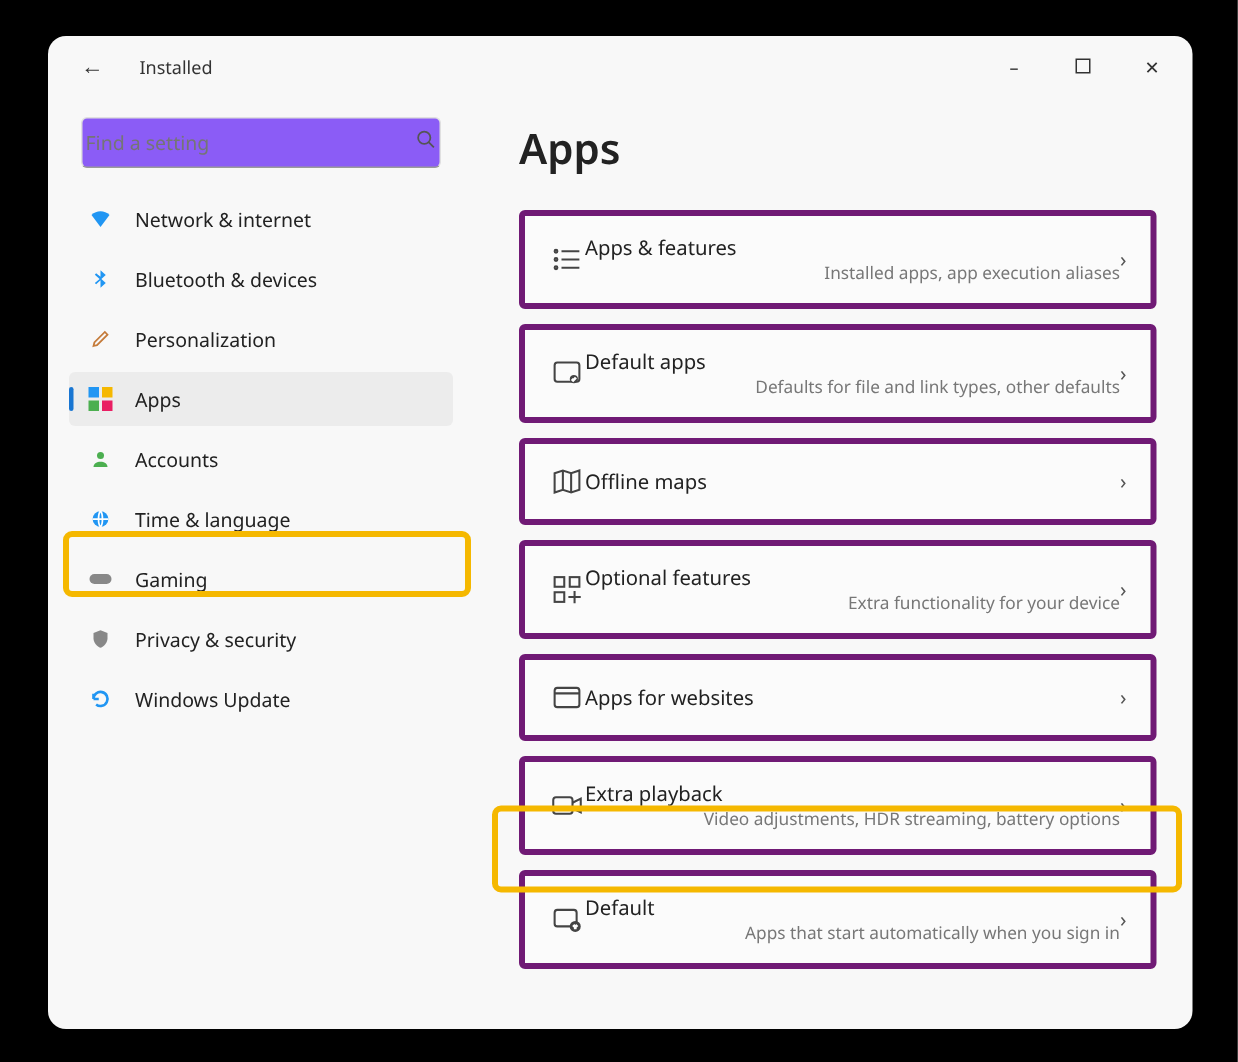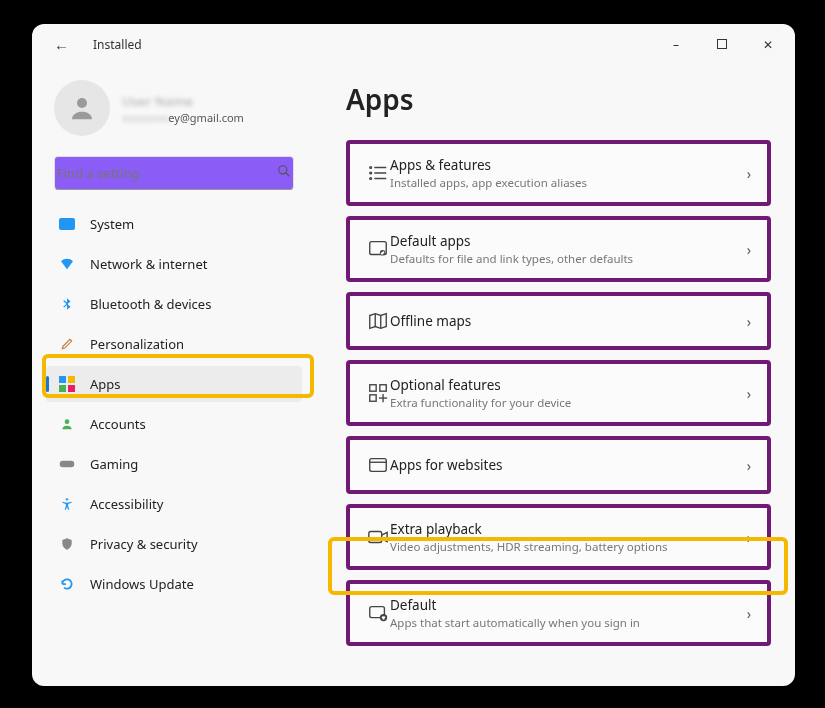--- a/index.html
+++ b/index.html
@@ -93,21 +93,21 @@
   .cards { display:flex; flex-direction:column; gap:10px; }
   .card {
     display:flex; align-items:center; gap:0;
     background:#fbfbfb; border:4px solid #701a75; border-radius:4px;
     padding:12px 16px; min-height:58px; cursor:pointer;
   }
   .card-icon { width:24px; height:24px; color:#444; display:flex; align-items:center; justify-content:center; }
   .card-icon svg { width:22px; height:22px; fill:none; stroke:#444; stroke-width:1.5; }
   .card-body { flex:1; }
   .card-title { font-size:13.5px; color:#222; }
-  .card-sub { font-size:11.5px; color:#777; margin-top:1px; }
+  .card-sub { font-size:11.5px; color:#777; margin-top:1px;text-align:right; }
   .card-chev { font-size:14px; color:#555; }
 
   
   .ic-monitor { width:16px; height:12px; background:#2196f3; border-radius:2px; position:relative; }
   .ic-bt { color:#2196f3; font-size:14px; }
   .ic-wifi { color:#2196f3; font-size:14px; }
   .ic-brush { color:#c57b3a; font-size:14px; }
   .ic-apps { display:grid; grid-template-columns:7px 7px; gap:2px; }
   .ic-apps span:nth-child(1){width:7px;height:7px;background:#2196f3;}
   .ic-apps span:nth-child(2){width:7px;height:7px;background:#f5b800;}
@@ -136,49 +136,31 @@
           <div class="sq"></div>
         </div>
       <div class="win-btn">✕</div>
     </div>
   </div>
 
   <div class="content">
 
     <aside class="sidebar">
 
-      <div class="profile">
-        <div class="avatar">
-          <svg viewBox="0 0 24 24" fill="#9a9a9a">
-            <circle cx="12" cy="8" r="4"></circle>
-              <path d="M4 21c0-4 4-6 8-6s8 2 8 6"></path>
-          </svg>
-        </div>
-        <div>
-          <div class="profile-name">User Name</div>
-          <div class="profile-email"><span class="blur">xxxxxxxx</span><span>ey@gmail.com</span></div>
-        </div>
-      </div>
 
       <div class="search">
         <input placeholder="Find a setting" style="">
         <span style="color:#555;">
           <svg width="14" height="14" viewBox="0 0 24 24" fill="none" stroke="#555" stroke-width="2">
               <circle cx="10" cy="10" r="7"></circle>
               <line x1="21" y1="21" x2="15" y2="15"></line>
             </svg>
         </span>
       </div>
 
-      <div class="nav-item">
-        <span class="nav-icon">
-            <span class="ic-monitor"></span>
-          </span>
-        <span>System</span>
-      </div>
       <div class="nav-item">
         <span class="nav-icon ic-wifi">
           <svg width="16" height="16" viewBox="0 0 24 24" fill="#2196f3">
               <path d="M12 20l9-12c-5-5-13-5-18 0l9 12z"></path>
             </svg>
         </span>
         <span>Network &amp; internet</span>
       </div>
       <div class="nav-item">
         <span class="nav-icon ic-bt">
@@ -210,35 +192,35 @@
       <div class="nav-item">
         <span class="nav-icon ic-person">
           <svg width="14" height="14" viewBox="0 0 24 24" fill="#4caf50">
               <circle cx="12" cy="8" r="4"></circle>
               <path d="M4 21c0-4 4-6 8-6s8 2 8 6z"></path>
             </svg>
         </span>
         <span>Accounts</span>
       </div>
       <div class="nav-item">
+        <span class="nav-icon ic-globe">
+          <svg width="14" height="14" viewBox="0 0 24 24" fill="none" stroke="#2196f3" stroke-width="2">
+              <circle cx="12" cy="12" r="9" fill="#2196f3" stroke="none"></circle>
+              <path stroke="#fff" d="M3 12h18M12 3c3 3 3 15 0 18M12 3c-3 3-3 15 0 18"></path>
+            </svg>
+        </span>
+        <span>Time &amp; language</span>
+      </div>
+      <div class="nav-item">
         <span class="nav-icon ic-game">
           <svg width="16" height="14" viewBox="0 0 24 16" fill="#888">
               <rect x="1" y="3" width="22" height="10" rx="5"></rect>
             </svg>
         </span>
         <span>Gaming</span>
-      </div>
-      <div class="nav-item">
-        <span class="nav-icon ic-access">
-          <svg width="14" height="14" viewBox="0 0 24 24" fill="#2196f3">
-              <circle cx="12" cy="4" r="2"></circle>
-              <path d="M4 8l8 2 8-2v2l-6 2v4l2 6h-2l-2-5-2 5H8l2-6v-4L4 10z"></path>
-            </svg>
-        </span>
-        <span>Accessibility</span>
       </div>
       <div class="nav-item">
         <span class="nav-icon ic-shield">
           <svg width="14" height="14" viewBox="0 0 24 24" fill="#888">
               <path d="M12 2l8 3v6c0 5-3.5 9-8 11-4.5-2-8-6-8-11V5l8-3z"></path>
             </svg>
         </span>
         <span>Privacy &amp; security</span>
       </div>
       <div class="nav-item">

